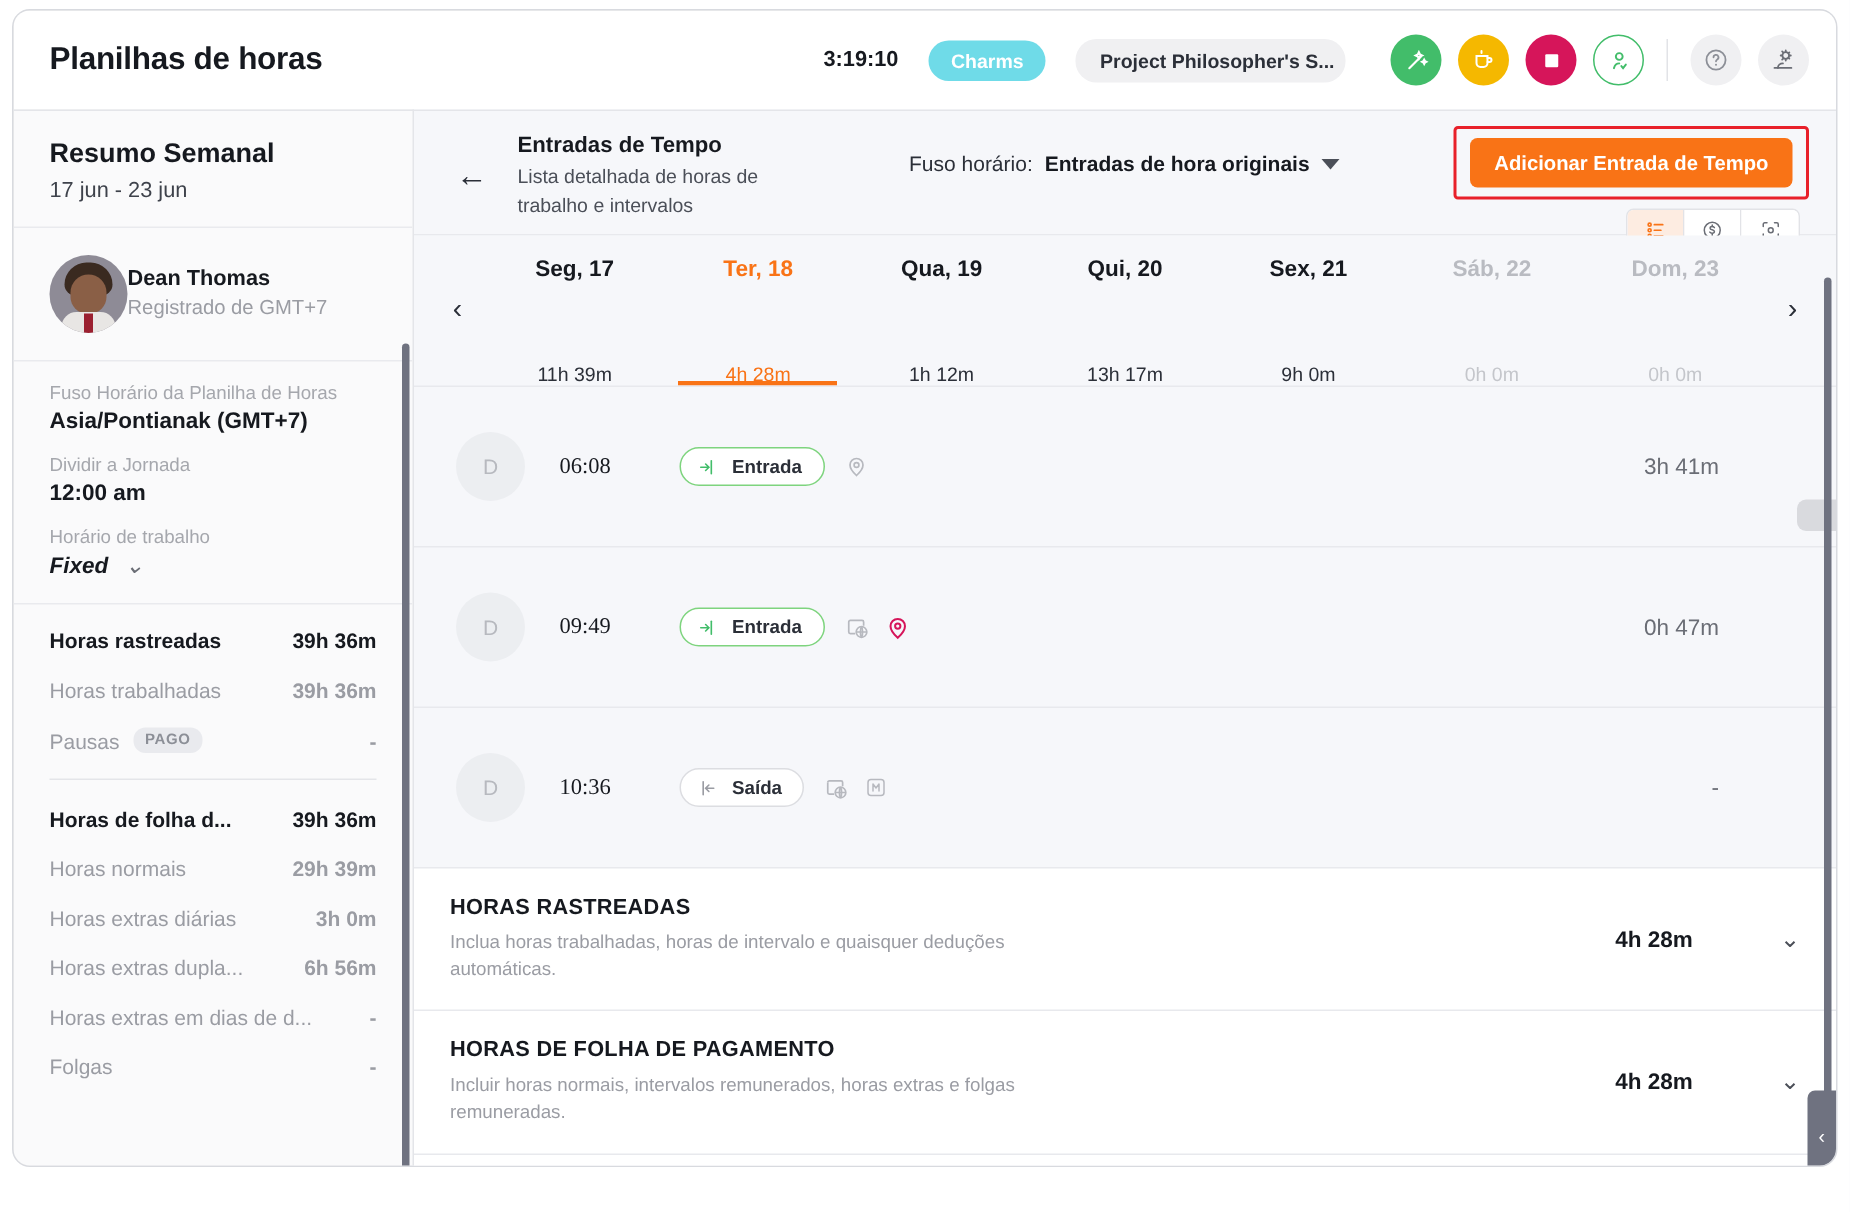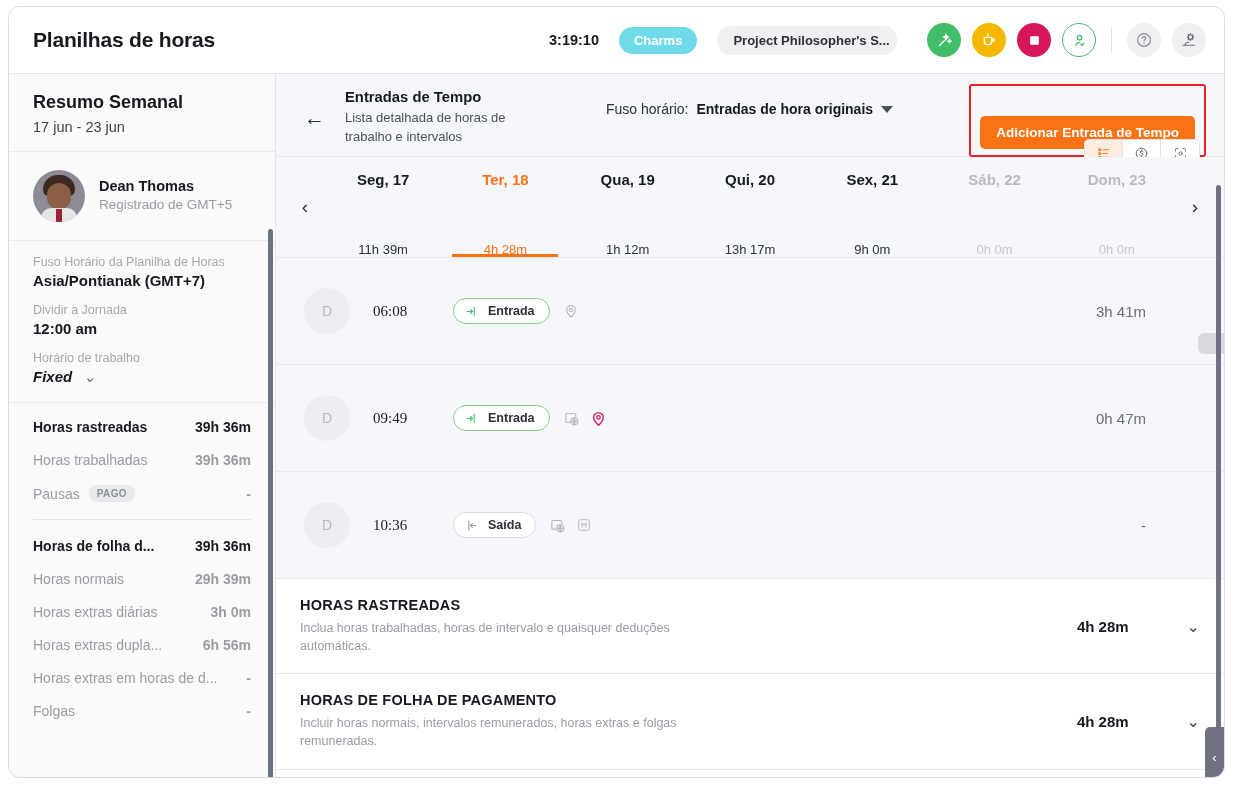--- a/index.html
+++ b/index.html
@@ -74,21 +74,21 @@
     border-top: 1px solid #e4e5e9;
     background: #fafafb;
     position: relative;
     overflow: hidden;
   }
   .sb-head { padding: 18px 24px 16px 24px; border-bottom: 1px solid #e9eaee; }
   .sb-head h2 { font-size: 18px; font-weight: bold; color: #16191f; }
   .sb-head .range { font-size: 14.5px; color: #3e424b; margin-top: 6px; }
 
   .sb-user {
-    display: flex; align-items: center; gap: 14px;
+    display: flex; align-items: center; 
     padding: 18px 24px; border-bottom: 1px solid #e9eaee;
   }
   .avatar {
     width: 52px; height: 52px; border-radius: 50%;
     background: #8e8b96; flex: none; position: relative; overflow: hidden;
   }
   .avatar .hair { position: absolute; left: 10px; top: 5px; width: 32px; height: 22px;
     background: #3a2a20; border-radius: 16px 16px 8px 8px; }
   .avatar .face { position: absolute; left: 14px; top: 13px; width: 24px; height: 26px;
     background: #8a5f46; border-radius: 12px 12px 11px 11px; }
@@ -142,21 +142,21 @@
     border-right: 6px solid transparent; border-top: 7px solid #4b4f58; }
 
   .add-wrap {
     position: absolute; right: 18px; top: 10px;
     border: 2px solid #e8202a; border-radius: 3px; padding: 6px 9px;
   }
   .btn-add {
     background: #f97316; color: #ffffff; border: none;
     font-size: 13.5px; font-weight: bold;
     padding: 9px 16px; border-radius: 5px;
-    font-family: "Liberation Sans", sans-serif; white-space: nowrap; margin-top: 24px;
+    font-family: "Liberation Sans", sans-serif; white-space: nowrap;
   }
   .seg-group {
     position: absolute; right: 24px; top: 65px;
     display: flex; border: 1px solid #e2e3e7; border-radius: 5px; overflow: hidden;
     background: #ffffff;
   }
   .seg-btn { width: 38px; height: 26px; display: flex; align-items: center; justify-content: center;
     border-right: 1px solid #e2e3e7; background: #ffffff; }
   .seg-btn:last-child { border-right: none; }
   .seg-btn.active { background: #fdece1; }
@@ -313,21 +313,21 @@
 
       <div class="sb-user">
         <div class="avatar">
           <div class="hair"></div>
             <div class="face"></div>
             <div class="shirt"></div>
             <div class="tie"></div>
         </div>
         <div>
           <div class="u-name">Dean Thomas</div>
-          <div class="u-sub">Registrado de GMT+5</div>
+          <div class="u-sub">Registrado de GMT+7</div>
         </div>
       </div>
 
       <div class="sb-meta">
         <div class="meta-label">Fuso Horário da Planilha de Horas</div>
         <div class="meta-value">Asia/Pontianak (GMT+7)</div>
         <div class="meta-label">Dividir a Jornada</div>
         <div class="meta-value">12:00 am</div>
         <div class="meta-label">Horário de trabalho</div>
         <div class="meta-value last">
@@ -365,21 +365,21 @@
         </div>
         <div class="stat-row">
           <span class="stat-label ellip">Horas extras diárias</span>
           <span class="stat-val">3h 0m</span>
         </div>
         <div class="stat-row">
           <span class="stat-label ellip">Horas extras dupla...</span>
           <span class="stat-val">6h 56m</span>
         </div>
         <div class="stat-row">
-          <span class="stat-label ellip" style="max-width:200px">Horas extras em horas de d...</span>
+          <span class="stat-label ellip" style="max-width:200px">Horas extras em dias de d...</span>
           <span class="stat-val">-</span>
         </div>
         <div class="stat-row">
           <span class="stat-label">Folgas</span>
           <span class="stat-val">-</span>
         </div>
       </div>
 
       <div class="sb-scrollbar"></div>
     </div>

